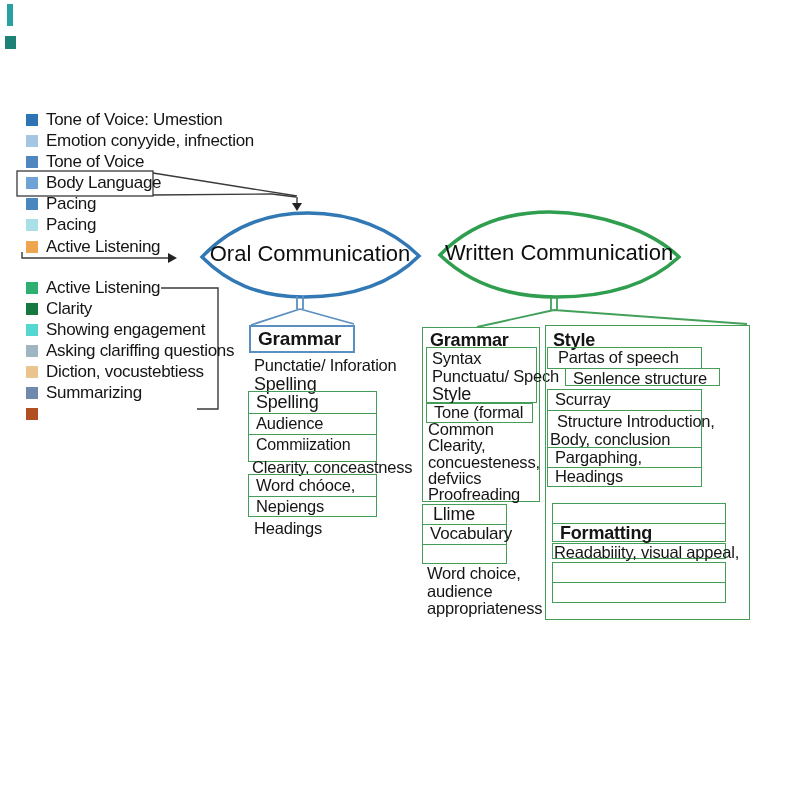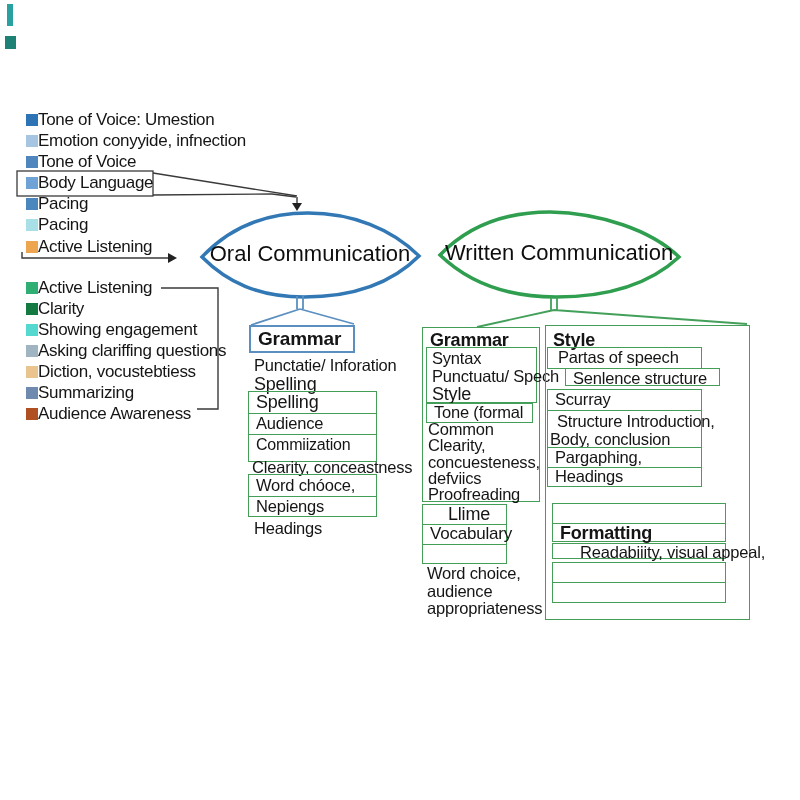--- a/index.html
+++ b/index.html
@@ -1,20 +1,20 @@
 <!DOCTYPE html>
 <html><head>
 <meta charset="utf-8">
 <style>
   *{margin:0;padding:0;box-sizing:border-box}
   html,body{width:800px;height:800px}
   body{background:#ffffff;font-family:"Liberation Sans","DejaVu Sans",sans-serif;position:relative;overflow:hidden;color:#151515}
   .abs{position:absolute}
   svg.layer{position:absolute;left:0;top:0}
-  .legend-row{position:absolute;display:flex;align-items:center;height:22px;left:26px}
+  .legend-row{position:absolute;display:flex;align-items:center;gap:8px;height:22px;left:26px}
   .sq{width:12px;height:12px;flex:0 0 12px}
   .legend-label{font-size:17px;white-space:nowrap;letter-spacing:-0.3px}
   .b{font-weight:normal}
   .node-label{position:absolute;font-weight:normal;font-size:22px;color:#0e0e0e;text-align:center;white-space:nowrap}
   .cell{position:absolute;font-size:16.5px;line-height:1.15;white-space:nowrap;letter-spacing:-0.2px}
   .hdr{font-weight:bold;font-size:18px}
   .gbox{border:1.6px solid #449e58;background:transparent}
   .bbox{border:2px solid #5b8fc0}
   .pad{padding-left:7px}
   .tight{line-height:16.3px}
@@ -97,21 +97,20 @@
 <div class="legend-row" style="top:361px">
     <span class="sq" style="background: rgb(234, 196, 143);"></span>
     <span class="legend-label">Diction, vocustebtiess</span>
   </div>
 <div class="legend-row" style="top:382px">
     <span class="sq" style="background: rgb(112, 137, 174);"></span>
     <span class="legend-label">Summarizing</span>
   </div>
 <div class="legend-row" style="top:403px">
     <span class="sq" style="background: rgb(176, 79, 33);"></span>
-    <span class="legend-label b">Audience Awareness</span>
   </div>
 
 <div class="node-label" style="left:200px;top:241px;width:220px">Oral Communication</div>
 <div class="node-label" style="left:445px;top:240px;width:228px">Written Communication</div>
 
 <div class="cell bbox pad" style="left:249px;top:325px;width:106px;height:28px;line-height:24px;font-weight:bold;font-size:19px">Grammar</div>
 <div class="cell" style="left:254px;top:356px">Punctatie/ Inforation</div>
 <div class="cell b" style="left:254px;top:374px;font-size:18px">Spelling</div>
 <div class="cell gbox pad b" style="left:248px;top:391px;width:129px;height:23px;line-height:20px;font-size:18px">Spelling</div>
 <div class="cell gbox pad" style="left:248px;top:413px;width:129px;height:22px;line-height:19px">Audience</div>
@@ -129,21 +128,21 @@
   <div class="cell b" style="left:5px;top:36px;font-size:18px">Style</div>
 </div>
 <div class="cell gbox pad" style="left:426px;top:403px;width:107px;height:20px;line-height:17px">Tone (formal</div>
 <div class="abs tight" style="left:428px;top:421px;font-size:16.5px;letter-spacing:-0.2px">
   <div>Common</div>
   <div>Clearity,</div>
   <div>concuesteness,</div>
   <div>defviics</div>
   <div>Proofreading</div>
 </div>
-<div class="cell gbox" style="left:422px;top:504px;width:85px;height:21px;line-height:18px;padding-left:25px;font-size:18px">Llime</div>
+<div class="cell gbox" style="left:422px;top:504px;width:85px;height:21px;line-height:18px;padding-left:10px;font-size:18px">Llime</div>
 <div class="cell gbox pad b" style="left:422px;top:524px;width:85px;height:21px;line-height:18px;font-size:17px">Vocabulary</div>
 <div class="cell gbox" style="left:422px;top:544px;width:85px;height:20px"></div>
 <div class="abs" style="left:427px;top:565px;font-size:16.5px;line-height:17.5px;letter-spacing:-0.2px">
   <div>Word choice,</div>
   <div>audience</div>
   <div>appropriateness</div>
 </div>
 
 <div class="abs gbox" style="left:545px;top:325px;width:205px;height:295px;border-width:1.8px"></div>
 <div class="cell hdr" style="left:553px;top:330px">Style</div>
@@ -152,15 +151,15 @@
 <div class="cell gbox pad" style="left:547px;top:389px;width:155px;height:22px;line-height:19px">Scurray</div>
 <div class="abs gbox" style="left:547px;top:410px;width:155px;height:38px">
   <div class="cell" style="left:9px;top:1px">Structure Introduction,</div>
   <div class="cell" style="left:2px;top:19px">Body, conclusion</div>
 </div>
 <div class="cell gbox pad" style="left:547px;top:447px;width:155px;height:21px;line-height:18px">Pargaphing,</div>
 <div class="cell gbox pad" style="left:547px;top:467px;width:155px;height:20px;line-height:17px">Headings</div>
 
 <div class="cell gbox" style="left:552px;top:503px;width:174px;height:21px"></div>
 <div class="cell gbox pad hdr" style="left:552px;top:523px;width:174px;height:19px;line-height:18px">Formatting</div>
-<div class="cell gbox" style="left:552px;top:543px;width:174px;height:16px;line-height:17px;padding-left:27px">Readabiiity, visual appeal,</div>
+<div class="cell gbox" style="left:552px;top:543px;width:174px;height:16px;line-height:17px;padding-left:1px">Readabiiity, visual appeal,</div>
 <div class="cell gbox" style="left:552px;top:562px;width:174px;height:21px"></div>
 <div class="cell gbox" style="left:552px;top:582px;width:174px;height:21px"></div>
 
 </body></html>

